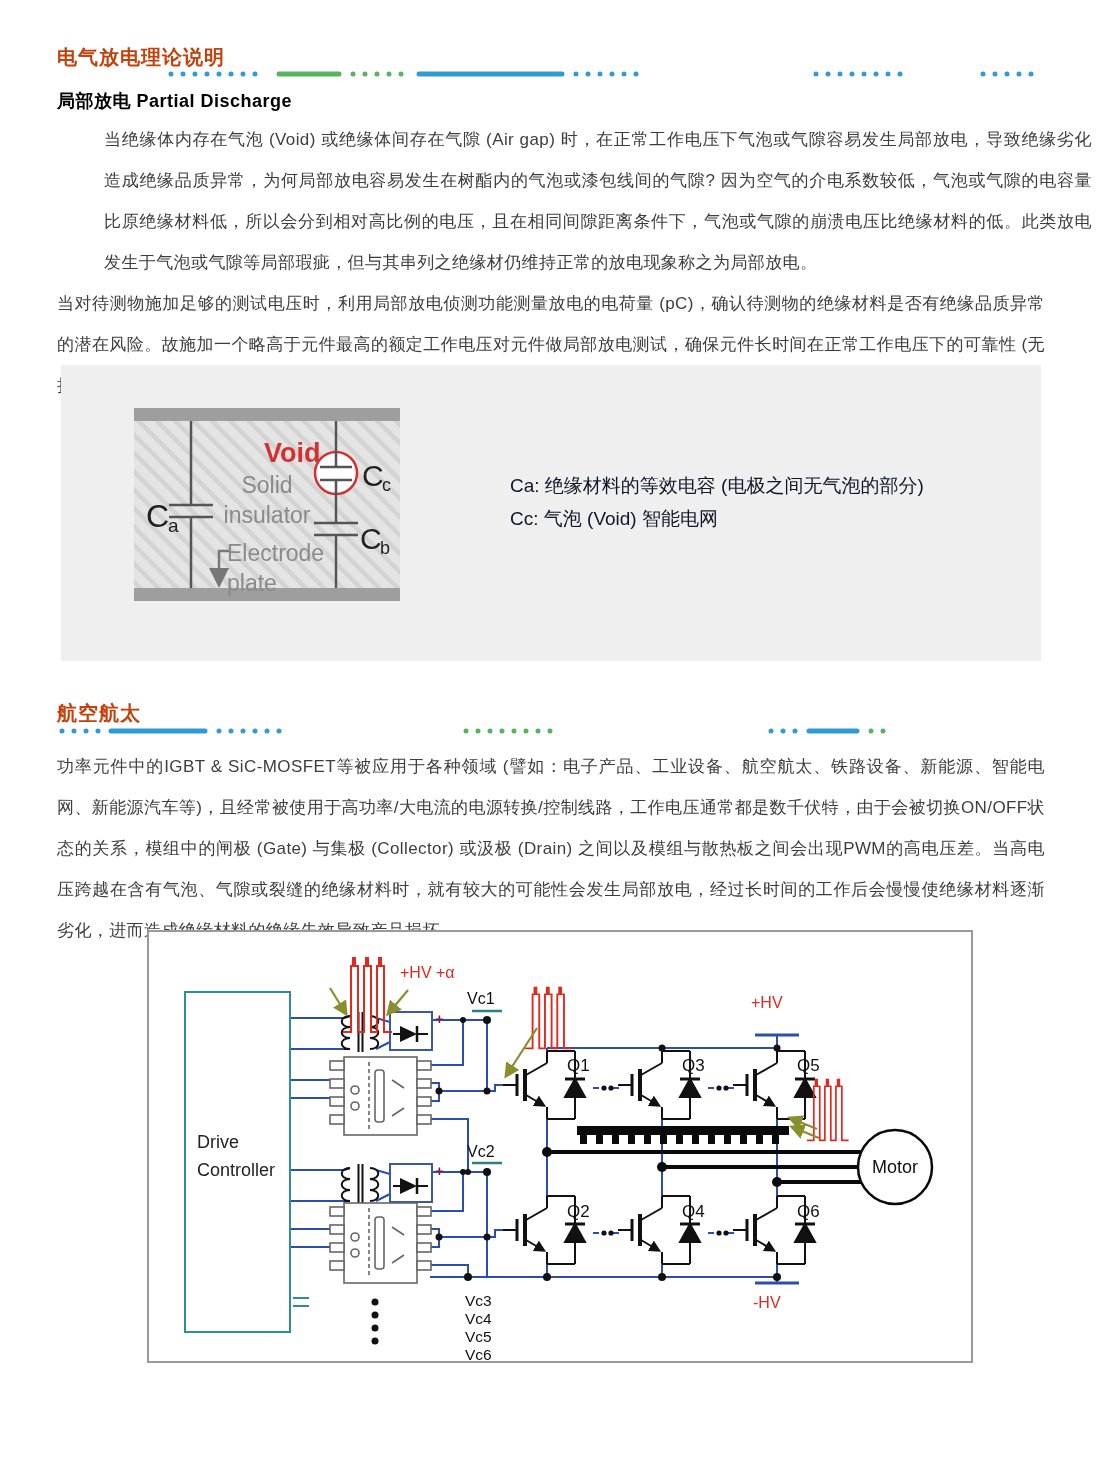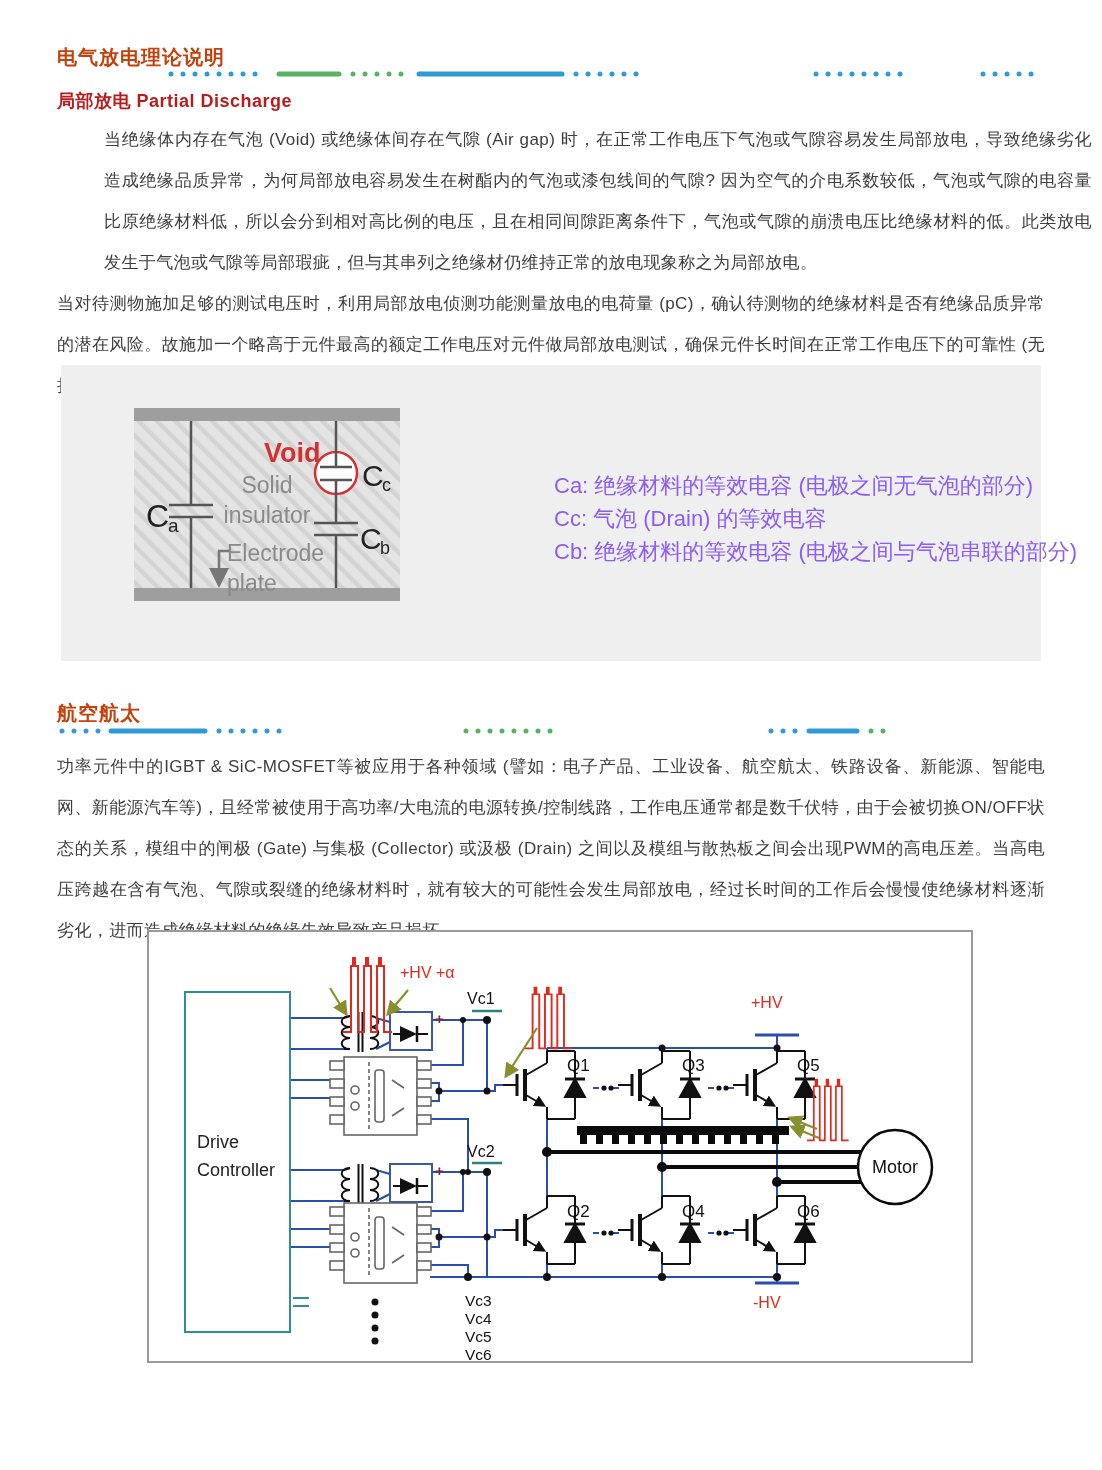--- a/index.html
+++ b/index.html
@@ -1,24 +1,24 @@
 <!DOCTYPE html>
 <html><head>
 <meta charset="utf-8">
 <style>
   html,body{margin:0;padding:0;background:#ffffff;}
   #page{position:relative;width:1102px;height:1470px;background:#fff;overflow:hidden;
         font-family:"Liberation Sans","DejaVu Sans",sans-serif;}
   .abs{position:absolute;}
   .h1{font-size:20px;font-weight:bold;color:#c2410c;letter-spacing:1px;}
-  .h2{font-size:18px;font-weight:bold;color:#b91c1c;letter-spacing:0.5px;}
+  .h2{font-size:18px;font-weight:bold;color:#000000;letter-spacing:0.5px;}
   .body-text{font-size:17px;line-height:41px;color:#3d3d3d;text-align:justify;
              letter-spacing:0.4px;width:988px;}
   .fig1{left:61px;top:365px;width:980px;height:296px;background:#efefef;}
-  .legend-line{font-size:22px;color:#8b5cf6;line-height:33px;white-space:nowrap;margin-left:44px;}
+  .legend-line{font-size:19px;color:#0f172a;line-height:33px;white-space:nowrap;}
   .fig2{left:147px;top:930px;width:822px;height:429px;background:#ffffff;border:2px solid #9a9a9a;}
   svg text{font-family:"Liberation Sans","DejaVu Sans",sans-serif;}
 </style>
 </head>
 <body>
 
 <div id="page">
 
   <div class="abs h1" style="left:57px;top:44px;">电气放电理论说明</div>
 
@@ -101,22 +101,21 @@
       <text x="321" y="126" font-size="18" fill="#222">c</text>
       <text x="299" y="184" font-size="30" fill="#222">C</text>
       <text x="319" y="189" font-size="18" fill="#222">b</text>
       <text x="206" y="128" font-size="23" fill="#8a8a8a" text-anchor="middle">Solid</text>
       <text x="206" y="158" font-size="23" fill="#8a8a8a" text-anchor="middle">insulator</text>
       <text x="166" y="196" font-size="23" fill="#8a8a8a">Electrode</text>
       <text x="166" y="226" font-size="23" fill="#8a8a8a">plate</text>
     </svg>
 
     <div class="abs legend-line" style="left:449px;top:104px;">Ca: 绝缘材料的等效电容 (电极之间无气泡的部分)</div>
-    <div class="abs legend-line" style="left:449px;top:137px;">Cc: 气泡 (Drain) 的等效电容</div>
-    <div class="abs legend-line" style="left:449px;top:170px;">Cb: 绝缘材料的等效电容 (电极之间与气泡串联的部分)</div>
+    <div class="abs legend-line" style="left:449px;top:137px;">Cc: 气泡 (Void) 智能电网</div>
   </div>
 
   <div class="abs h1" style="left:57px;top:700px;">航空航太</div>
 
   <svg class="abs" style="left:57px;top:726px;" width="988" height="10">
     <g stroke-width="5" stroke-linecap="round" fill="none">
       <line x1="5" y1="5" x2="42" y2="5" stroke="#2e9bd6" stroke-dasharray="0 12"></line>
       <line x1="54" y1="5" x2="148" y2="5" stroke="#2e9bd6"></line>
       <line x1="162" y1="5" x2="228" y2="5" stroke="#2e9bd6" stroke-dasharray="0 12"></line>
       <line x1="240" y1="5" x2="395" y2="5" stroke="url(#gGB)"></line>

